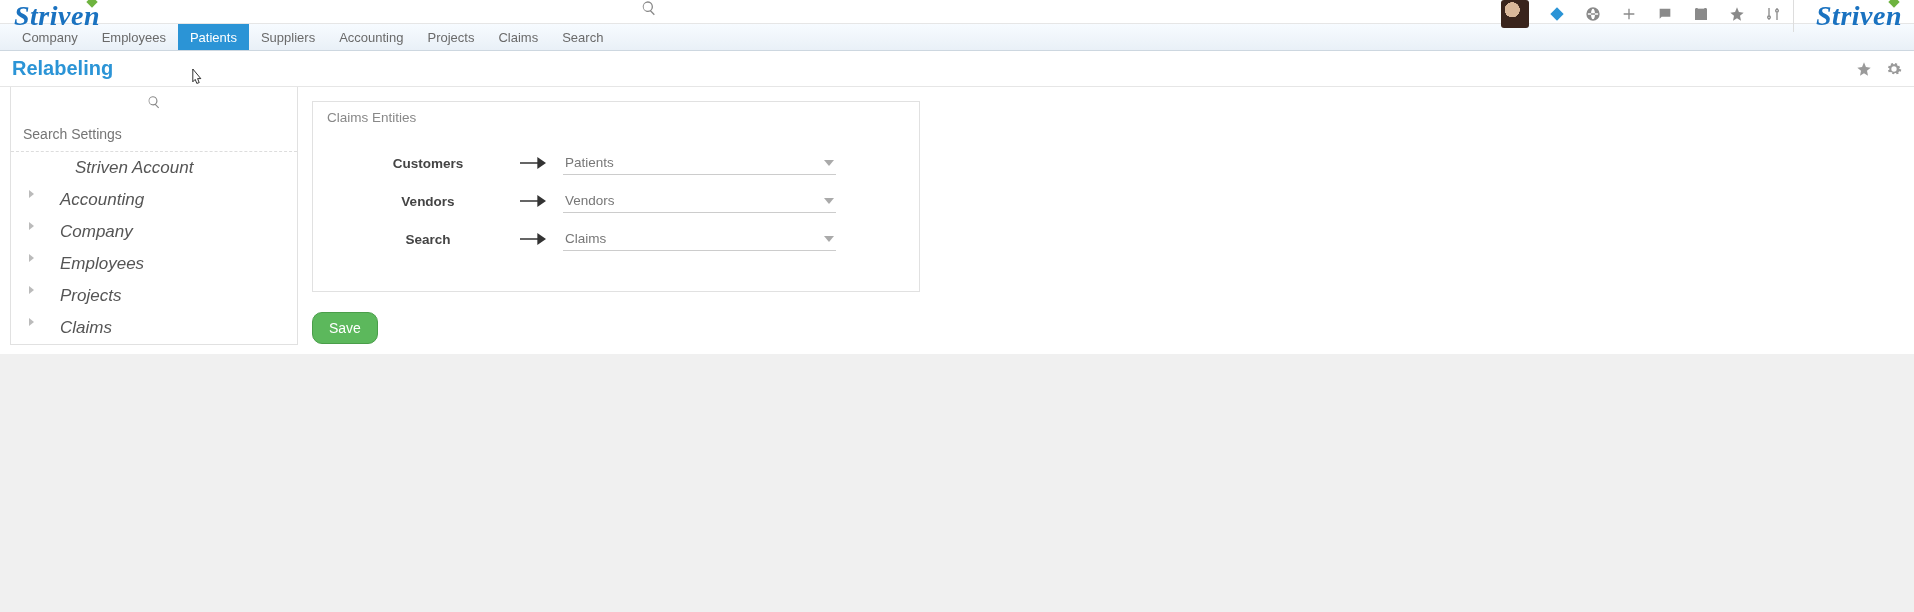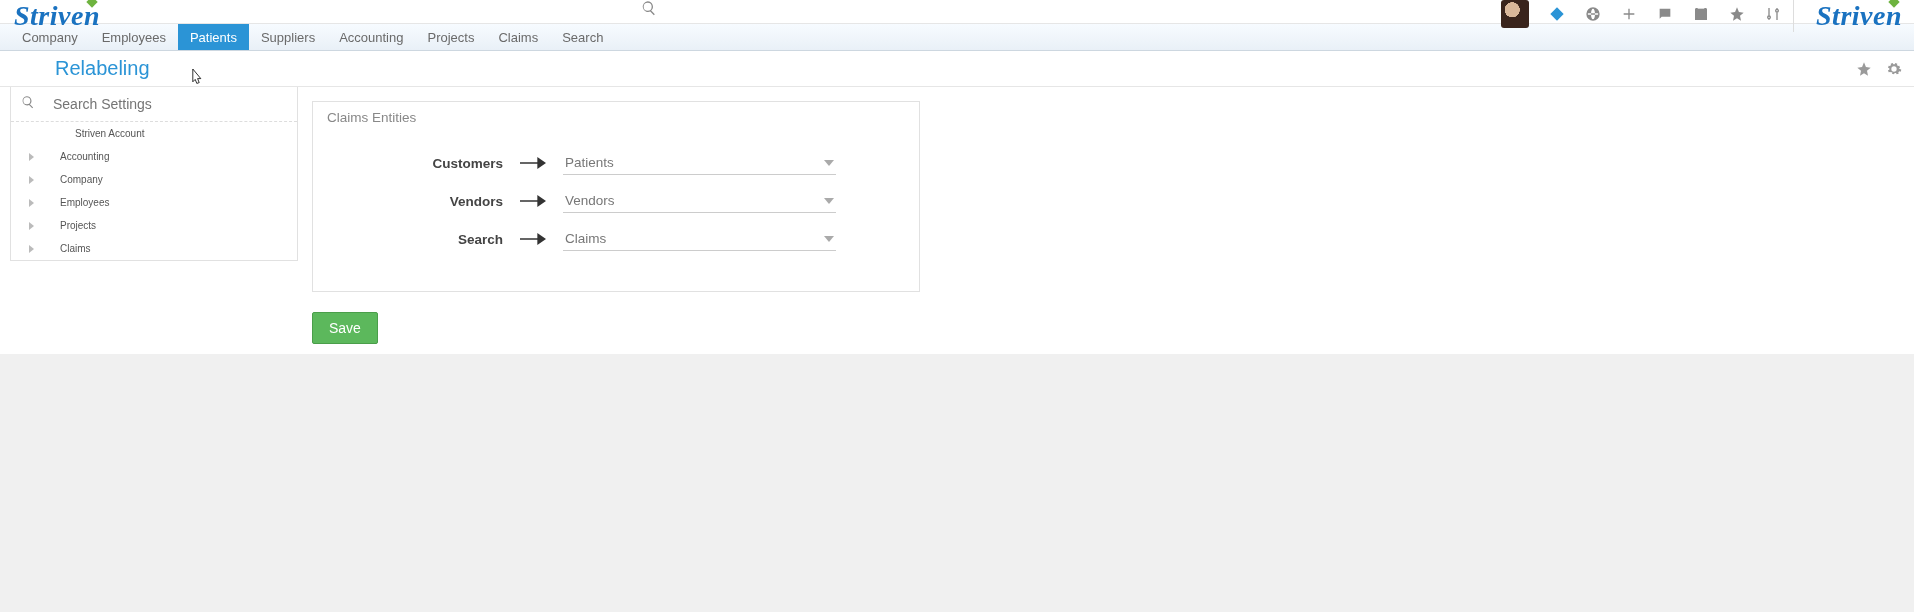--- a/index.html
+++ b/index.html
@@ -98,55 +98,56 @@
   .titlebar {
     display:flex;
     align-items:center;
     justify-content:space-between;
     padding: 6px 12px 6px 12px;
     border-bottom: 1px solid #e6e6e6;
   }
   .page-title {
     color:#2b94d6;
     font-size:20px;
-    font-weight:400;
-    margin-left:43px;
+    font-weight:700;
   }
   .title-icons { display:flex; gap:14px; color:#999; }
   .title-icons svg { width:16px; height:16px; fill:#9a9a9a; }
 
   
   .body {
     display:flex;
     align-items:flex-start;
     padding: 0 0 0 10px;
   }
   .sidebar {
     width: 288px;
     background:#fff;
     border:1px solid #e1e1e1;
     border-top:none;
   }
   .sb-search {
-    display:flex; align-items:flex-start; gap:16px;
+    display:flex; align-items:center; gap:16px;
     padding:8px 10px;
     border-bottom:1px dashed #ddd;
     color:#888;
+    flex-direction:column;
   }
   .sb-search input {
     border:none; outline:none; font-size:14px; color:#888;
     width:100%;
   }
   .sb-item {
-    display:flex; align-items:center;
+    display:flex; align-items:flex-start;
     padding: 6px 10px 6px 18px;
     gap: 26px;
     color:#555;
-    font-size:10px;
+    font-size:17px;
     cursor:pointer;
+    font-style:italic;
   }
   .sb-item.leaf { padding-left: 64px; }
   .tri {
     width:0;height:0;
     border-top:4px solid transparent;
     border-bottom:4px solid transparent;
     border-left:5px solid #bbb;
   }
   .main {
     flex:1;
@@ -161,21 +162,21 @@
     padding:8px 14px;
     color:#888;
     font-size:13.5px;
   }
   .panel-body {
     padding: 18px 40px 26px 40px;
   }
   .row { display:flex; align-items:center; margin-bottom:14px; }
   .row-label {
     width:150px;
-    text-align:right;
+    text-align:center;
     font-weight:700;
     color:#444;
     font-size:13.5px;
   }
   .arrow {
     width:60px;
     display:flex; justify-content:center;
   }
   .arrow svg { width:26px; height:14px; fill:#333; }
   .select {
@@ -192,21 +193,21 @@
     border-right:5px solid transparent;
     border-top:6px solid #aaa;
   }
   .save-btn {
     margin-top: 20px;
     background:#5cb85c;
     border:1px solid #4a9e4a;
     color:#fff;
     font-size:14px;
     padding:7px 16px;
-    border-radius:2px;
+    border-radius:10px;
     cursor:pointer;
   }
   .cursor-img {
     position:absolute;
     left:188px; top:67px;
     width:16px;height:20px;
     pointer-events:none;
   }
 </style>
 </head>

